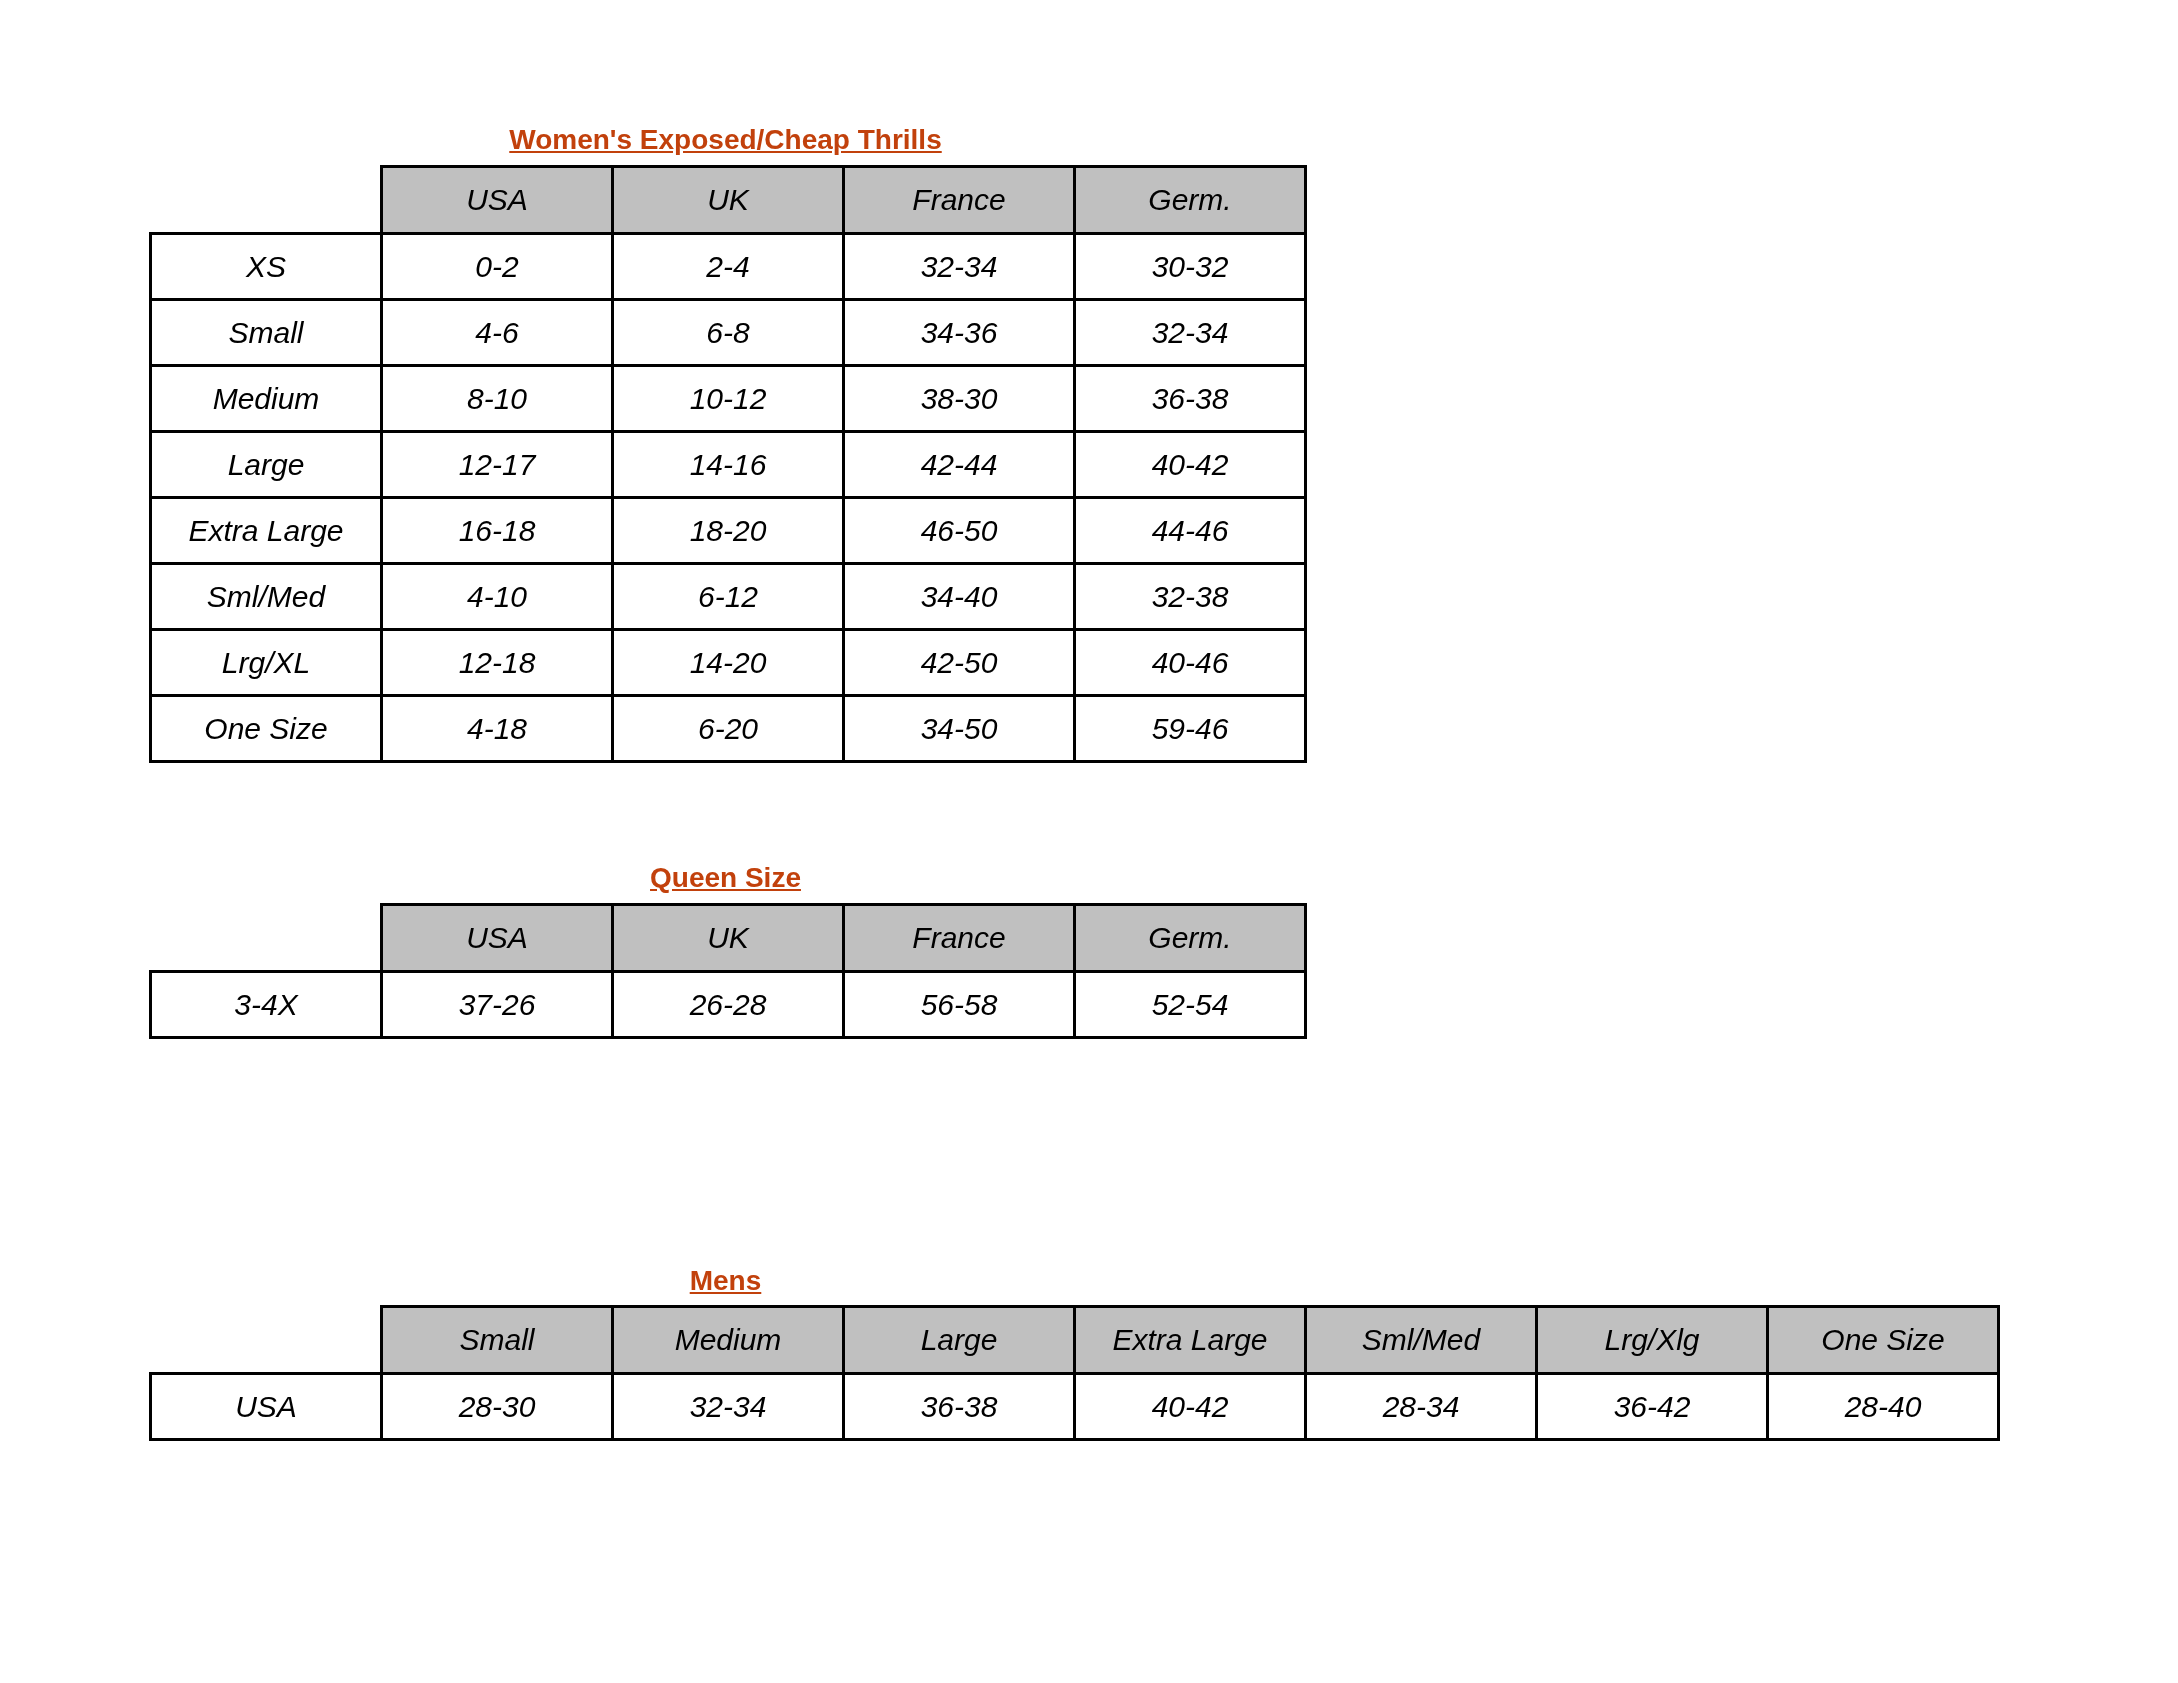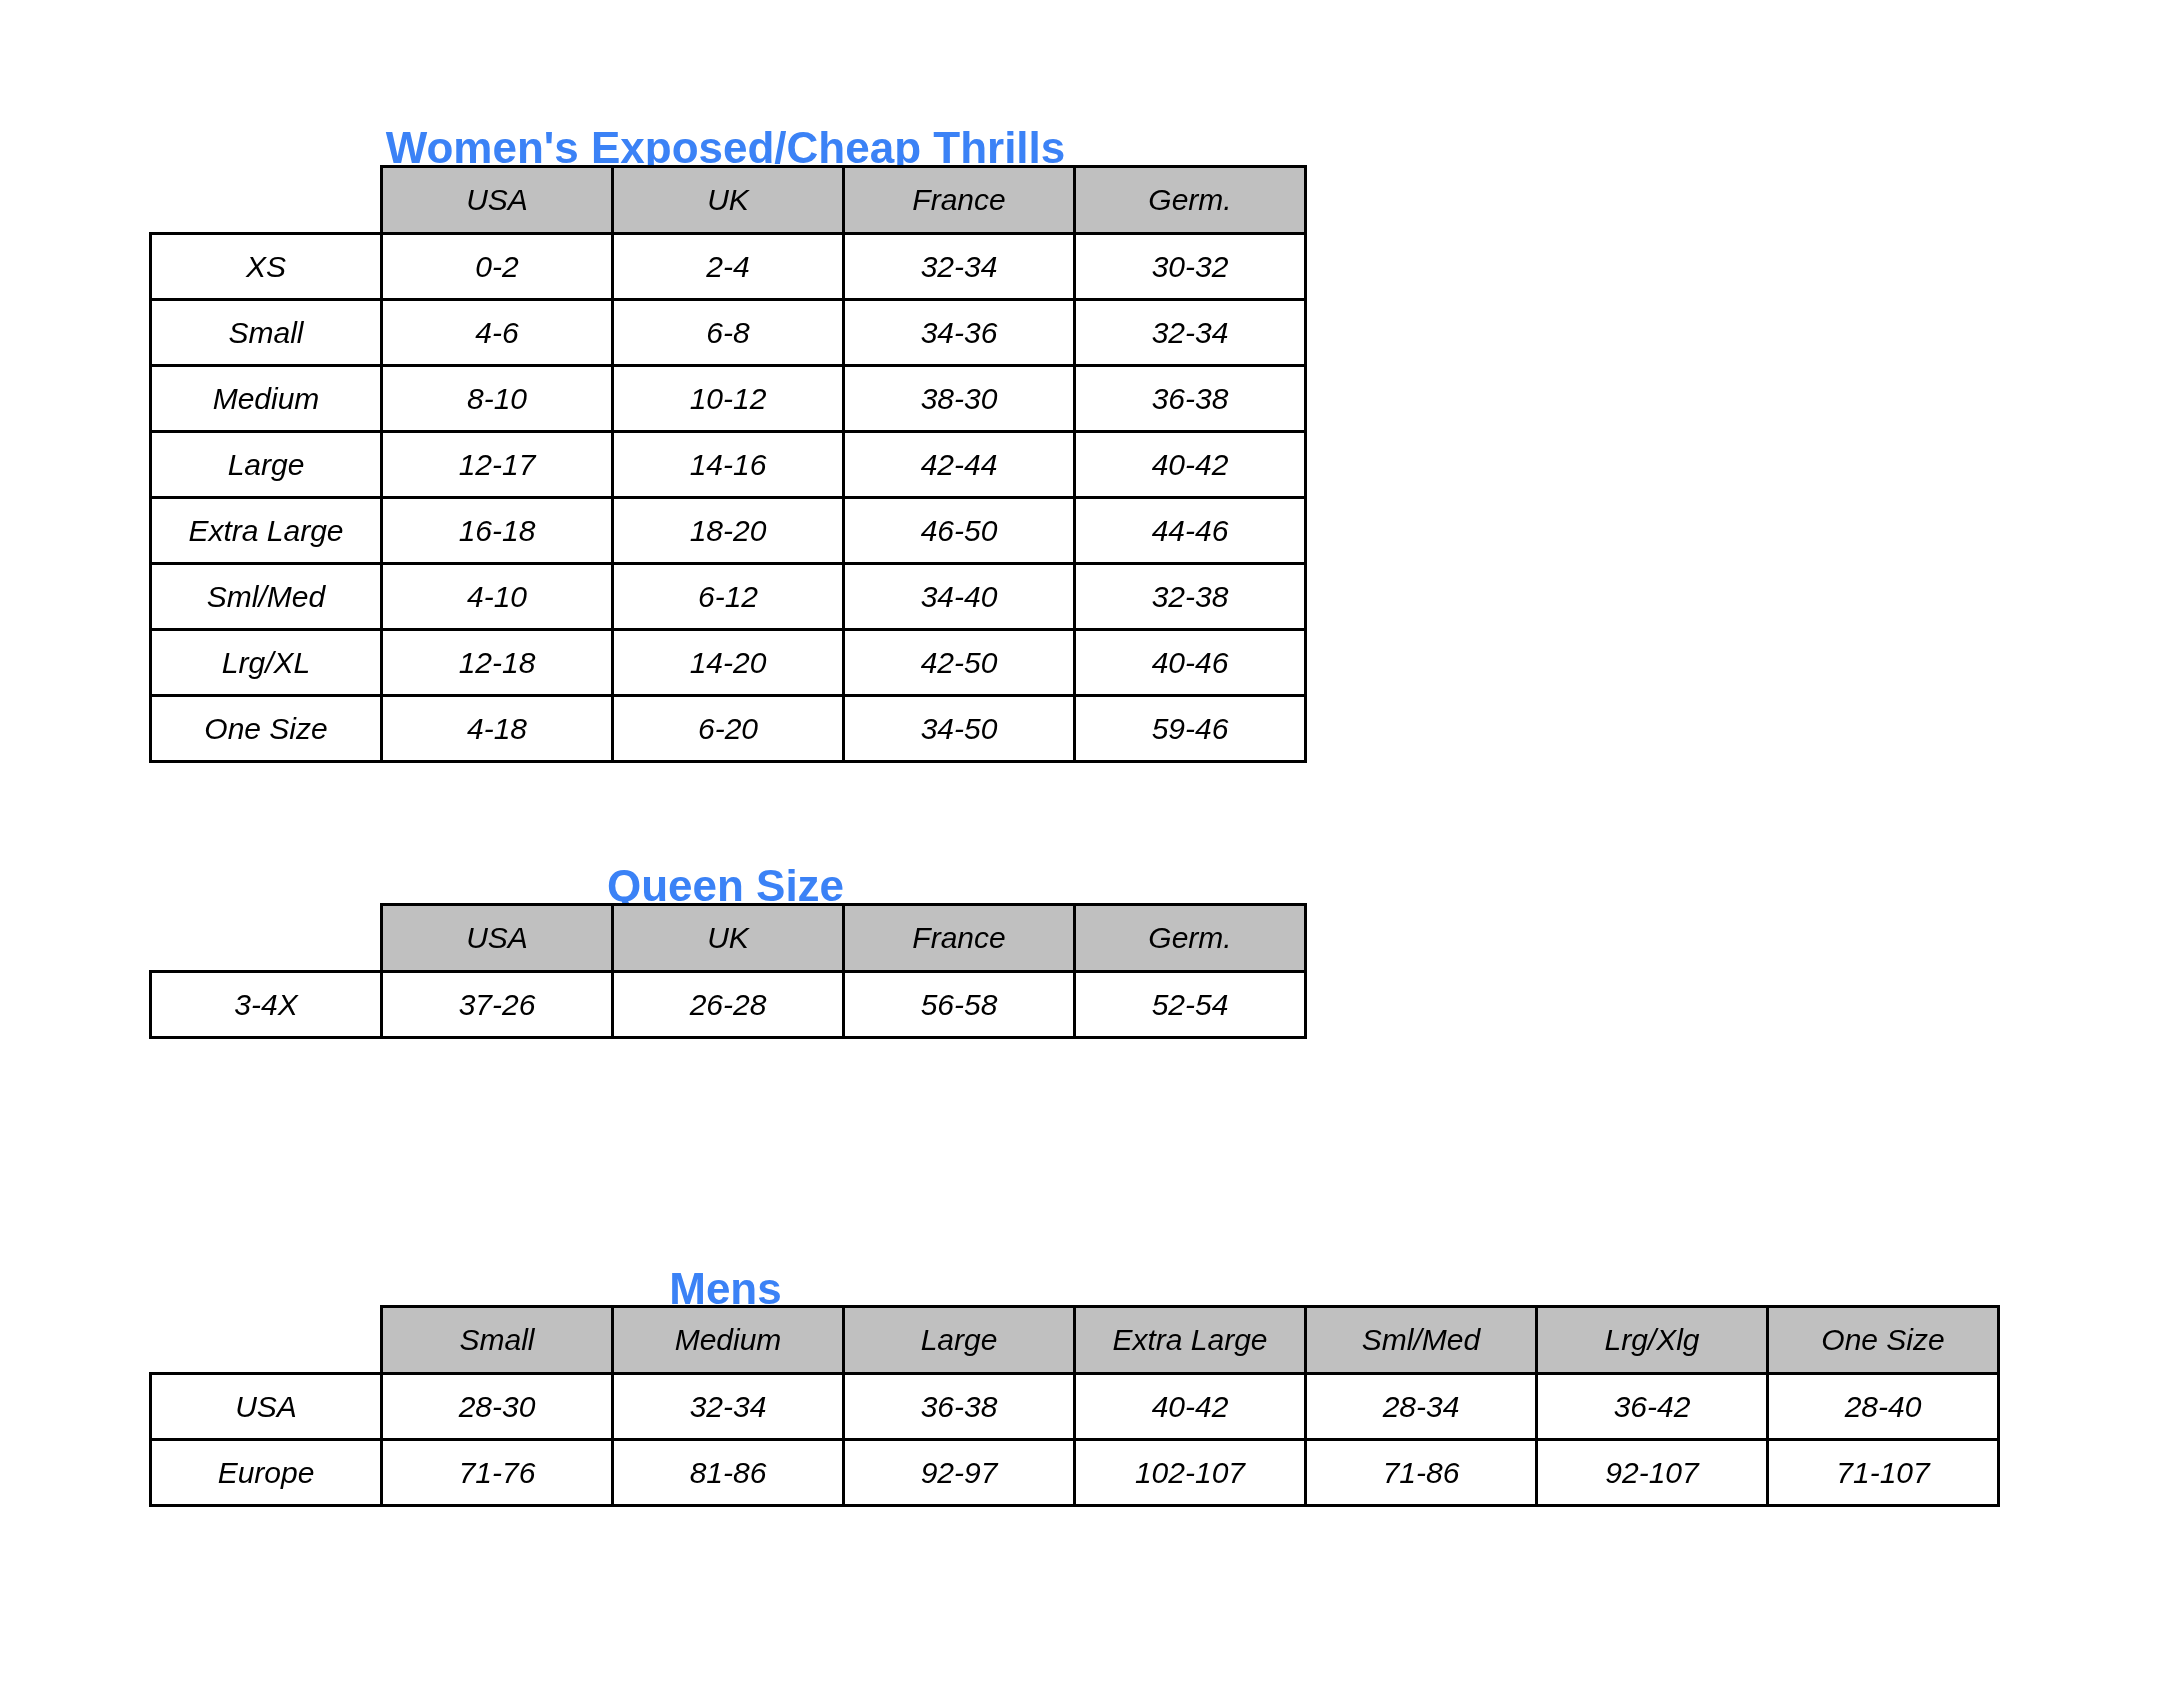--- a/index.html
+++ b/index.html
@@ -12,23 +12,23 @@
     background: #ffffff;
     font-family: "Liberation Sans", sans-serif;
     position: relative;
     color: #000000;
   }
   .table-title {
     position: absolute;
     left: 149px;
     width: 1153px;
     text-align: center;
-    font-size: 44px;
+    font-size: 28px;
     font-weight: bold;
-    color: #3b82f6;
+    color: #c2410c;
     line-height: 1.0;
     white-space: nowrap;
     text-decoration: underline;
   }
   table.size-table {
     position: absolute;
     border-collapse: collapse;
     table-layout: fixed;
     border: none;
     font-style: italic;
@@ -200,25 +200,15 @@
   <tr class="data-row">
     <td>USA</td>
     <td>28-30</td>
     <td>32-34</td>
     <td>36-38</td>
     <td>40-42</td>
     <td>28-34</td>
     <td>36-42</td>
     <td>28-40</td>
   </tr>
-  <tr class="data-row">
-    <td>Europe</td>
-    <td>71-76</td>
-    <td>81-86</td>
-    <td>92-97</td>
-    <td>102-107</td>
-    <td>71-86</td>
-    <td>92-107</td>
-    <td>71-107</td>
-  </tr>
 </tbody>
   </table>
 
 
 </body></html>

